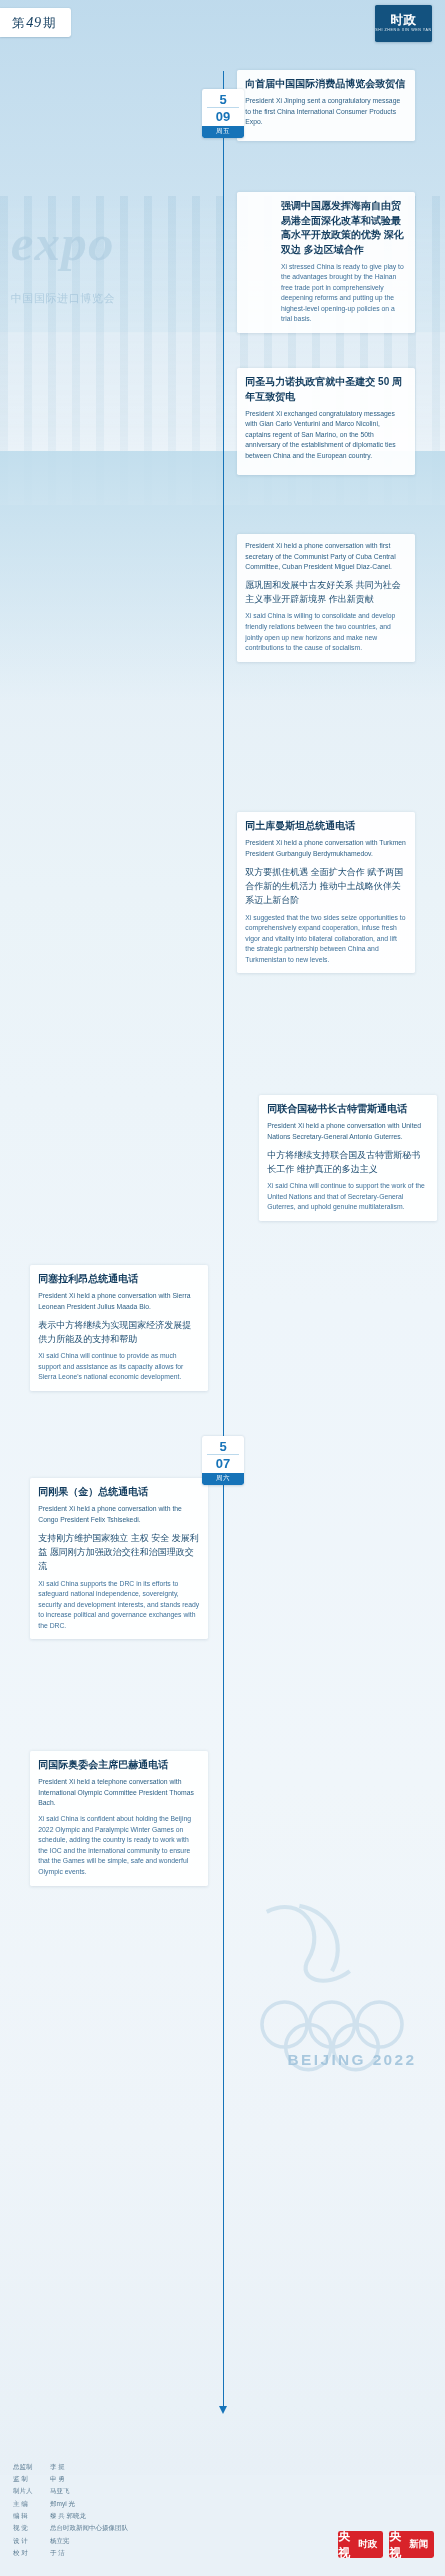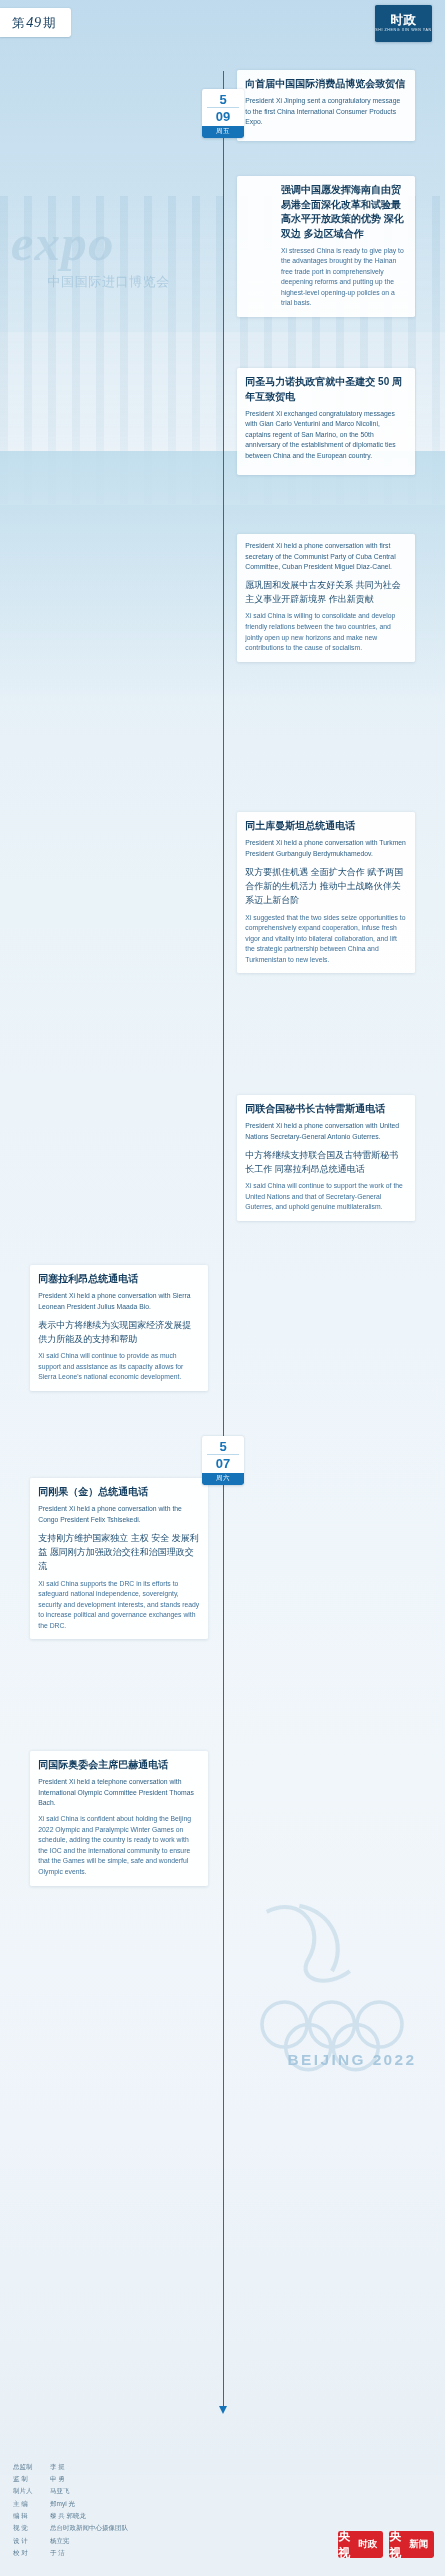--- a/index.html
+++ b/index.html
@@ -37,21 +37,21 @@
   }
   .bg-expo{
     position:absolute;left:10.7px;top:214px;width:196px;height:119px;
     opacity:.55;
   }
   .bg-expo .expo-word{
     font-family:"Liberation Serif", serif;
     font-size:51px;font-style:italic;font-weight:bold;color:#a9c9de;letter-spacing:1.2px;
   }
   .bg-expo .expo-sub{
-    font-size:13px;color:#8fb6d0;margin-top:1px;letter-spacing:0.6px;text-align:center;
+    font-size:11px;color:#8fb6d0;margin-top:19px;letter-spacing:0.6px;
   }
   .bg-rings{
     position:absolute;right:24px;top:1888px;width:178px;height:190px;opacity:.5;
   }
   .bg-bj{
     position:absolute;right:28.5px;top:2051px;
     font-family:"Liberation Sans", sans-serif;
     font-weight:bold;font-size:15.4px;color:#9dc1da;letter-spacing:2.4px;opacity:.85;
   }
 
@@ -219,21 +219,21 @@
     <div class="d-m">5</div>
     <div class="d-d">07</div>
     <div class="d-lbl">周六</div>
   </div>
 
   <div class="card right" style="top:70px;">
     <div class="ttl">向首届中国国际消费品博览会致贺信</div>
     <div class="en">President Xi Jinping sent a congratulatory message to the first China International Consumer Products Expo.</div>
   </div>
 
-  <div class="card right" style="top:176px;padding-left:44px;">
+  <div class="card right" style="top:192px;padding-left:44px;">
     <div class="ttl">强调中国愿发挥海南自由贸易港全面深化改革和试验最高水平开放政策的优势 深化双边 多边区域合作</div>
     <div class="body-en">Xi stressed China is ready to give play to the advantages brought by the Hainan free trade port in comprehensively deepening reforms and putting up the highest-level opening-up policies on a trial basis.</div>
   </div>
 
   <div class="card right" style="top:368px;">
     <div class="ttl">同圣马力诺执政官就中圣建交 50 周年互致贺电</div>
     <div class="en">President Xi exchanged congratulatory messages with Gian Carlo Venturini and Marco Nicolini, captains regent of San Marino, on the 50th anniversary of the establishment of diplomatic ties between China and the European country.</div>
   </div>
 
   <div class="card right" style="top:534px;">
@@ -242,24 +242,24 @@
     <div class="body-en">Xi said China is willing to consolidate and develop friendly relations between the two countries, and jointly open up new horizons and make new contributions to the cause of socialism.</div>
   </div>
 
   <div class="card right" style="top:812px;">
     <div class="ttl">同土库曼斯坦总统通电话</div>
     <div class="en">President Xi held a phone conversation with Turkmen President Gurbanguly Berdymukhamedov.</div>
     <div class="body-cn">双方要抓住机遇 全面扩大合作 赋予两国合作新的生机活力 推动中土战略伙伴关系迈上新台阶</div>
     <div class="body-en">Xi suggested that the two sides seize opportunities to comprehensively expand cooperation, infuse fresh vigor and vitality into bilateral collaboration, and lift the strategic partnership between China and Turkmenistan to new levels.</div>
   </div>
 
-  <div class="card right" style="top:1095px;">
+  <div class="card right" style="top:1095px;margin-left:22px;">
     <div class="ttl">同联合国秘书长古特雷斯通电话</div>
     <div class="en">President Xi held a phone conversation with United Nations Secretary-General Antonio Guterres.</div>
-    <div class="body-cn">中方将继续支持联合国及古特雷斯秘书长工作 同塞拉利昂总统通电话</div>
+    <div class="body-cn">中方将继续支持联合国及古特雷斯秘书长工作 维护真正的多边主义</div>
     <div class="body-en">Xi said China will continue to support the work of the United Nations and that of Secretary-General Guterres, and uphold genuine multilateralism.</div>
   </div>
 
   <div class="card left" style="top:1265px;">
     <div class="ttl">同塞拉利昂总统通电话</div>
     <div class="en">President Xi held a phone conversation with Sierra Leonean President Julius Maada Bio.</div>
     <div class="body-cn">表示中方将继续为实现国家经济发展提供力所能及的支持和帮助</div>
     <div class="body-en">Xi said China will continue to provide as much support and assistance as its capacity allows for Sierra Leone's national economic development.</div>
   </div>
 

